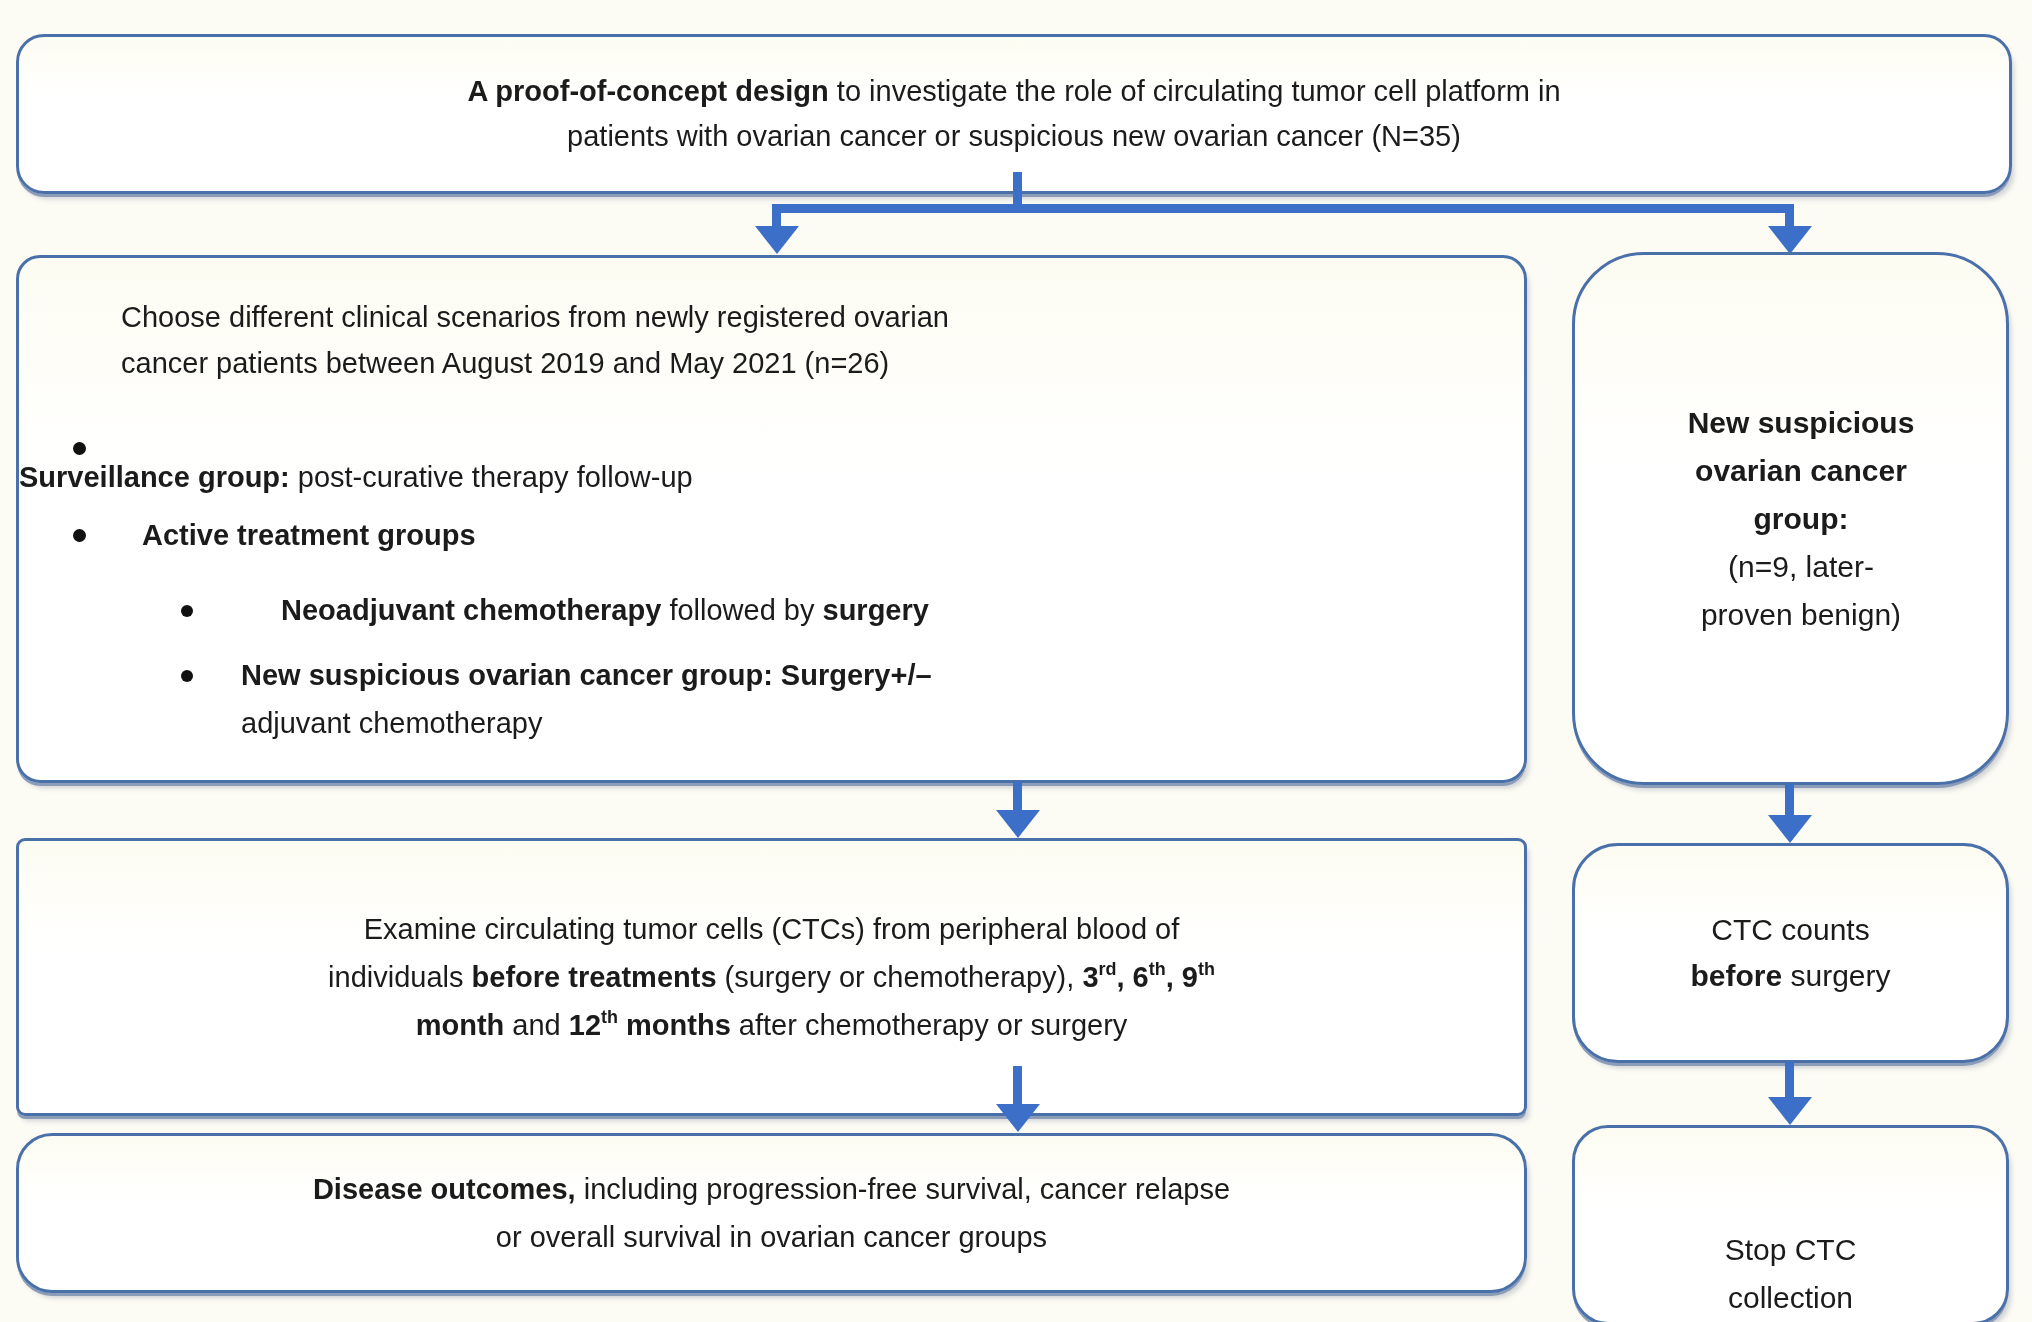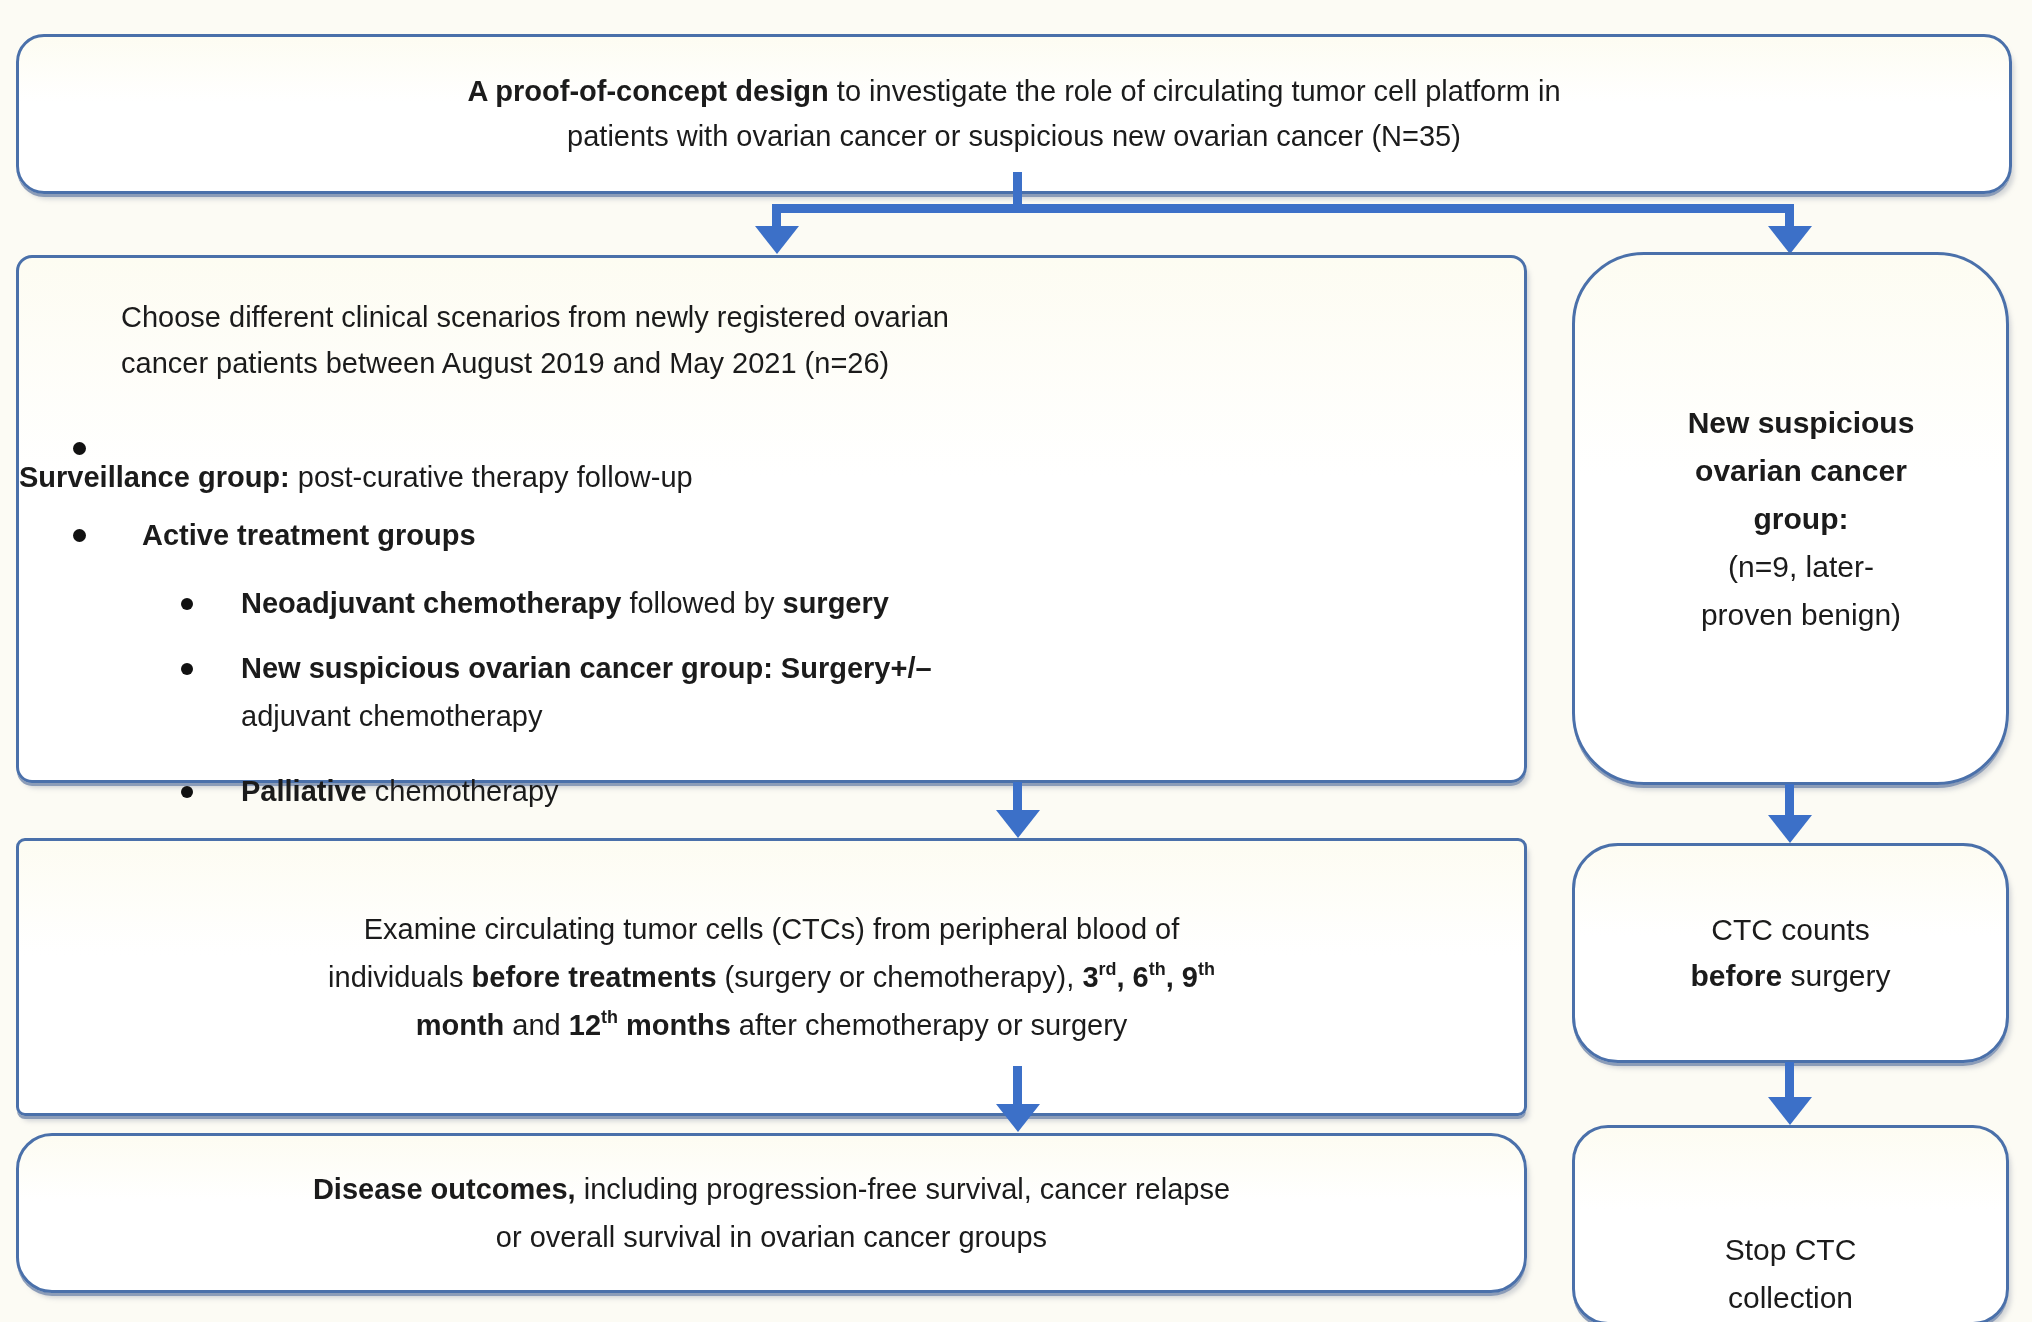--- a/index.html
+++ b/index.html
@@ -42,36 +42,36 @@
   sup{
     font-size:0.62em;
     line-height:0;
     position:relative;
     top:-0.1em;
     vertical-align:super;
   }
 
   
   .top-box{left:16px;top:12px;width:1996px;height:160px;border-radius:28px;font-size:29px;line-height:45px;margin-top:22px;}
-  .left-big{left:16px;top:255px;width:1511px;height:528px;border-radius:16px;font-size:29px;}
+  .left-big{left:16px;top:255px;width:1511px;height:528px;border-radius:24px;font-size:29px;}
   .right-tall{left:1572px;top:252px;width:437px;height:533px;border-radius:72px;font-size:30px;line-height:48px;padding-left:21px;}
   .left-mid{left:16px;top:838px;width:1511px;height:278px;border-radius:9px;font-size:29px;line-height:48px;}
   .right-mid{left:1572px;top:843px;width:437px;height:220px;border-radius:46px;font-size:30px;line-height:46px;}
   .left-bottom{left:16px;top:1133px;width:1511px;height:160px;border-radius:36px;font-size:29px;line-height:48px;}
   .right-bottom{left:1572px;top:1125px;width:437px;height:200px;border-radius:36px;font-size:30px;line-height:48px;justify-content:flex-end;}
 
   
   .intro{margin:36px 40px 0 102px;line-height:46px;}
   .bullet{display:flex;align-items:flex-start;line-height:45px;}
   .dot{flex:none;border-radius:50%;background:#111;}
   .l1 .dot{width:13px;height:13px;margin:16px 56px 0 54px;}
   .l2 .dot{width:12px;height:12px;margin:17px 48px 0 162px;}
   .b0{margin-top:40px;flex-direction:column;}
   .b1{margin-top:13px;}
-  .b2{margin-top:23px;}
+  .b2{margin-top:30px;gap:40px;}
   .b3{margin-top:20px;}
   .b3 .wrap2{line-height:50px;}
   .b4{margin-top:28px;}
 
   
   .conn{position:absolute;background:var(--arrow);}
   .head{
     position:absolute;width:0;height:0;background:none;
     border-left:22px solid transparent;
     border-right:22px solid transparent;
@@ -132,26 +132,20 @@
         <div class="line"><span class="bold">Neoadjuvant chemotherapy</span><span> followed by </span><span class="bold">surgery</span></div>
       </div>
     </div>
     <div class="bullet l2 b3">
       <span class="dot"></span>
       <div class="btext">
         <div class="line"><span class="bold">New suspicious ovarian cancer group: Surgery+/–</span></div>
         <div class="line wrap2"><span>adjuvant chemotherapy</span></div>
       </div>
     </div>
-    <div class="bullet l2 b4">
-      <span class="dot"></span>
-      <div class="btext">
-        <div class="line"><span class="bold">Palliative</span><span> chemotherapy</span></div>
-      </div>
-    </div>
   </div>
 
   <div class="box right-tall center-col">
     <div class="line"><span class="bold">New suspicious</span></div>
     <div class="line"><span class="bold">ovarian cancer</span></div>
     <div class="line"><span class="bold">group:</span></div>
     <div class="line"><span>(n=9, later-</span></div>
     <div class="line"><span>proven benign)</span></div>
   </div>
 

